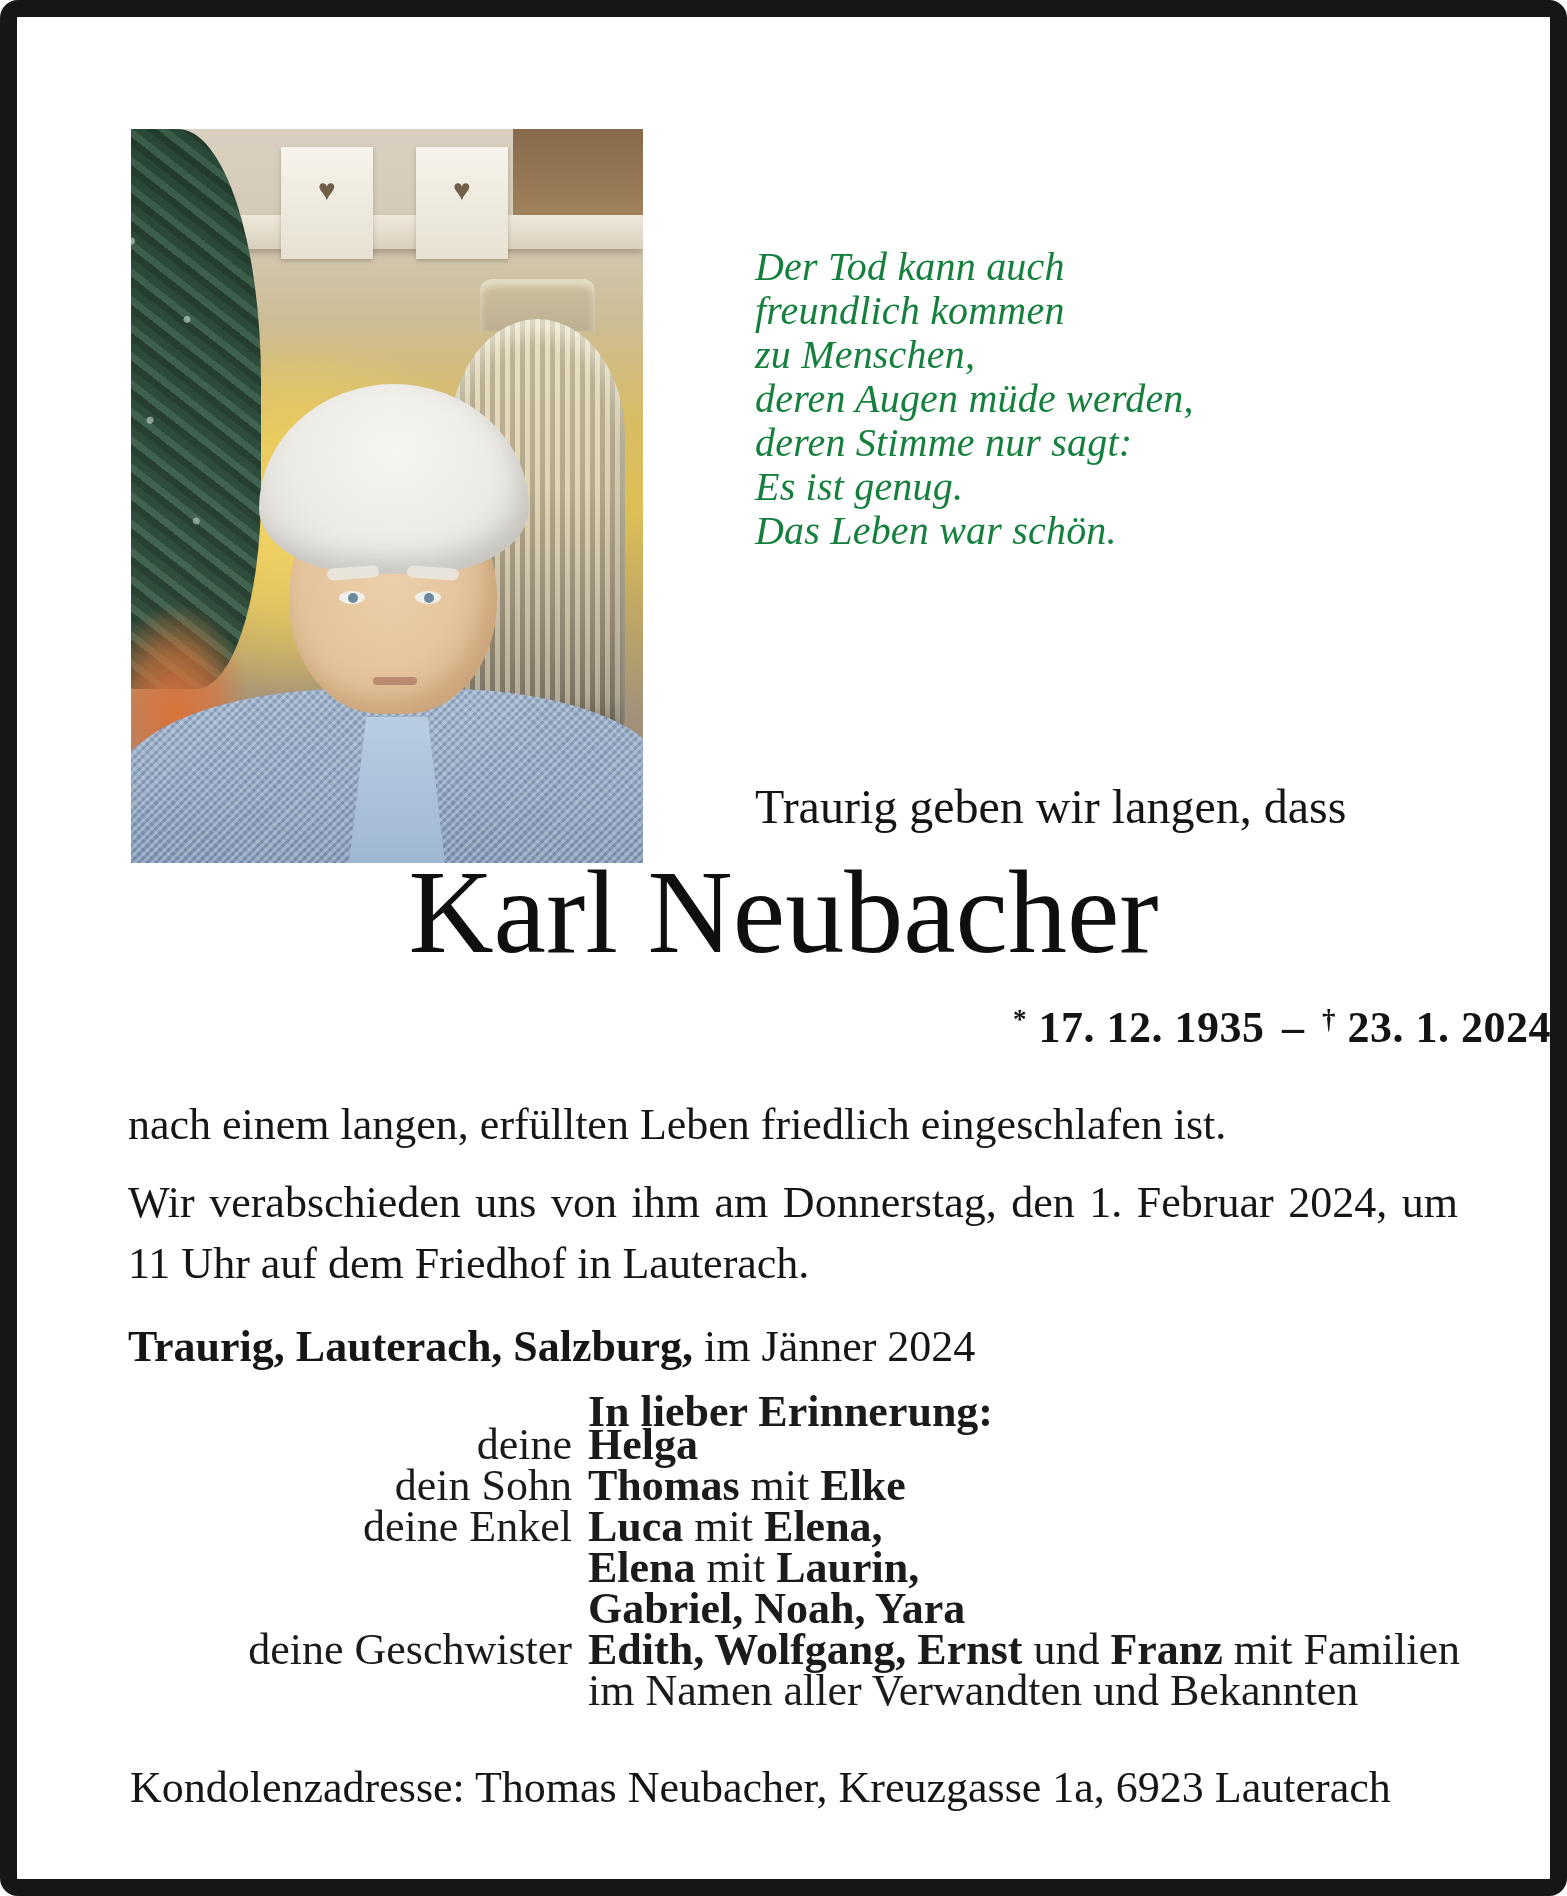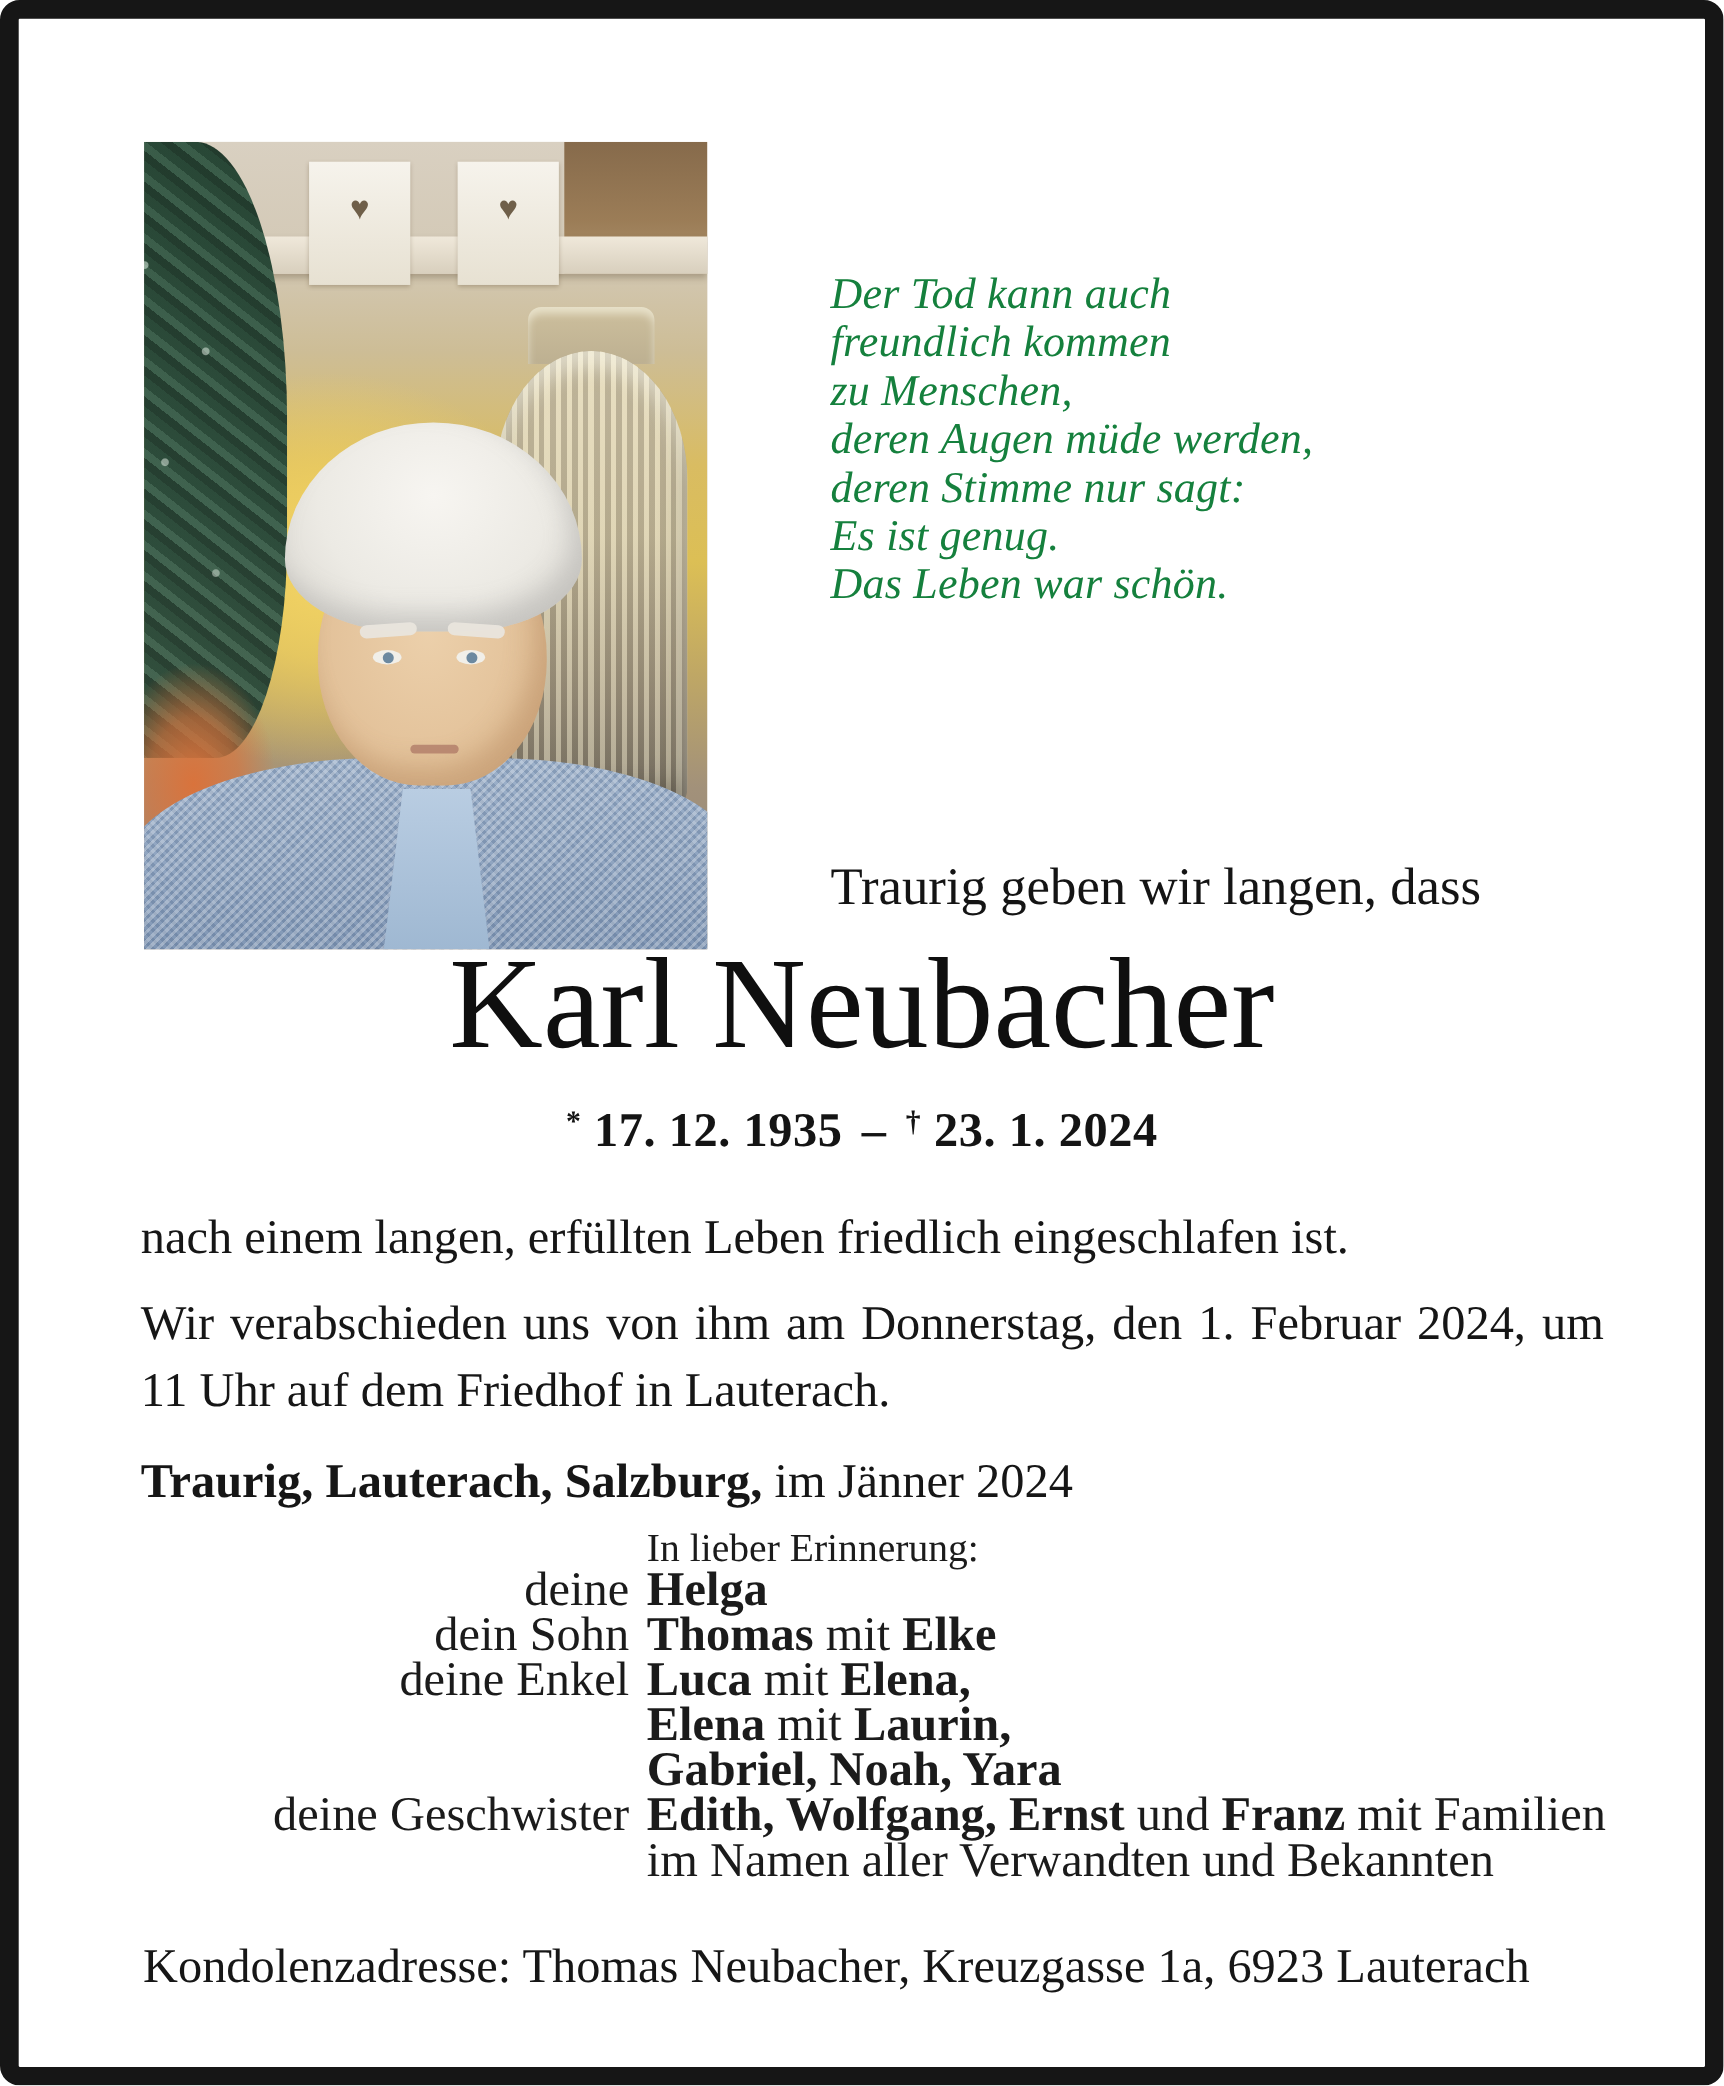--- a/index.html
+++ b/index.html
@@ -92,30 +92,30 @@
   .intro{
     position:absolute;left:755px;top:779px;
     font-size:48px;color:#141414;
   }
   .name{
     position:absolute;left:16px;right:16px;top:854px;
     text-align:center;font-size:118px;line-height:1;color:#0f0f0f;
   }
   .dates{
     position:absolute;left:16px;right:16px;top:1002px;
-    text-align:center;font-size:44px;font-weight:bold;letter-spacing:.5px;color:#141414;
+    text-align:right;font-size:44px;font-weight:bold;letter-spacing:.5px;color:#141414;
   }
   .dates .sup{font-size:27px;position:relative;top:-14px;}
   .dates .sep{padding:0 6px;}
   .para{position:absolute;left:128px;width:1330px;font-size:44px;line-height:61px;color:#161616;margin-top:16px;}
   .p1{top:1078px;}
   .p2{top:1156px;text-align:justify;}
   .p3{top:1300px;}
   .b{font-weight:bold;}
-  .mem-head{position:absolute;left:588px;top:1386px;font-size:36px;}
+  .mem-head{position:absolute;left:588px;top:1386px;font-size:44px;font-weight:bold;}
   .family{position:absolute;left:112px;top:1424px;width:1390px;font-size:44px;}
   .fam-row{display:flex;line-height:41px;}
   .fam-label{width:460px;text-align:right;flex:0 0 460px;}
   .fam-names{margin-left:16px;white-space:nowrap;}
   .condolence{position:absolute;left:130px;top:1762px;font-size:44px;color:#161616;}
 </style>
 </head>
 <body>
 
 <div class="sheet">

